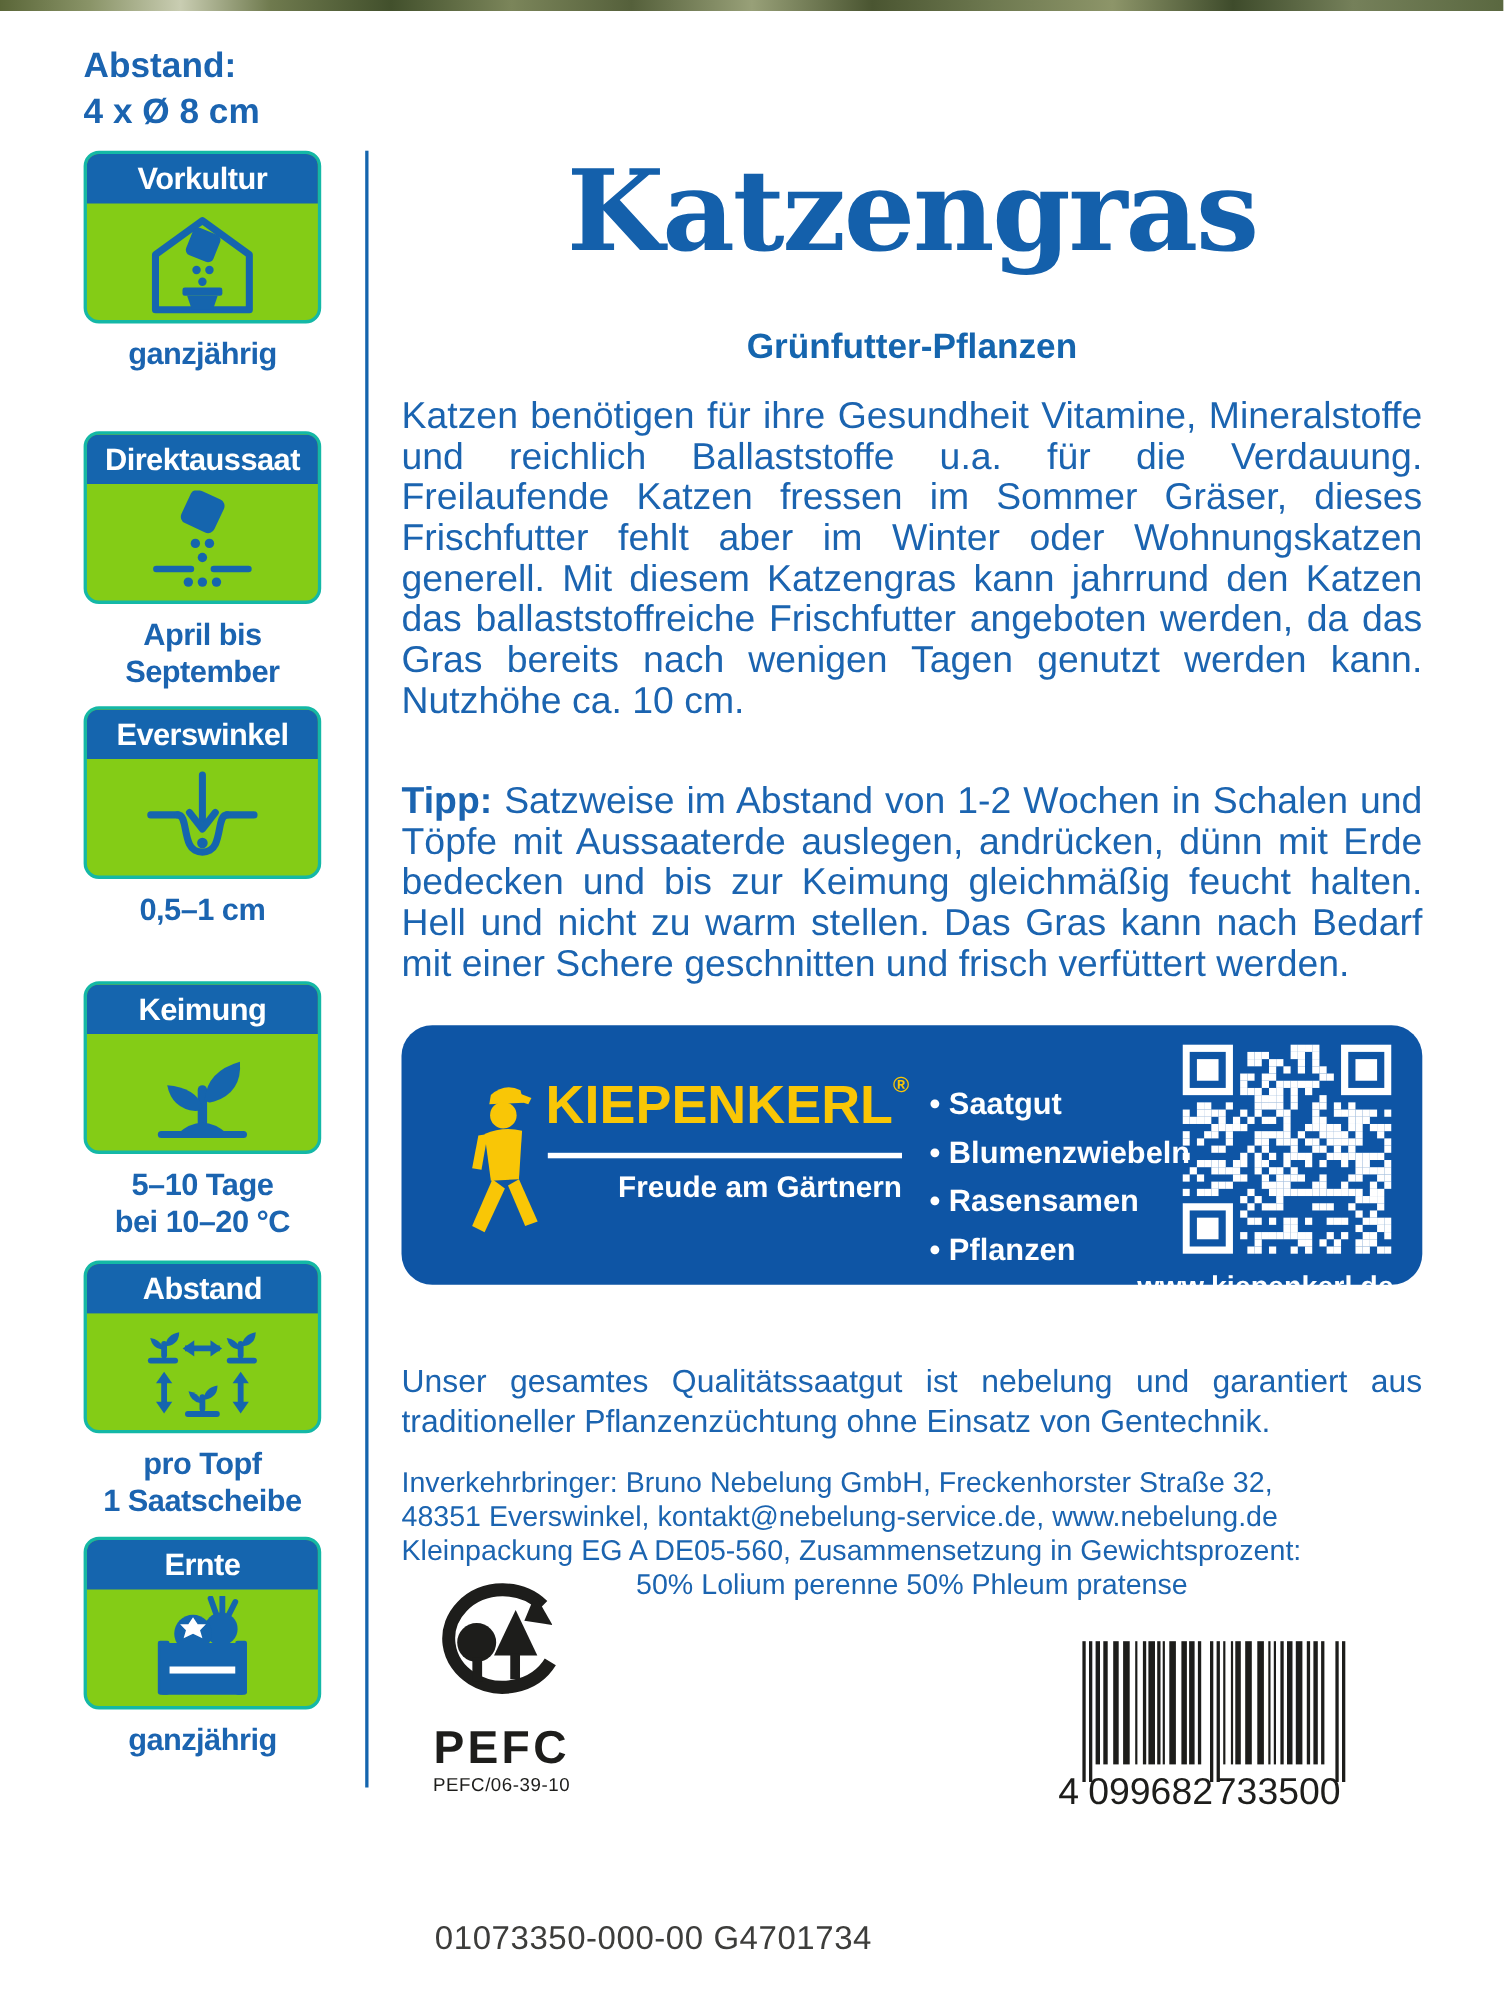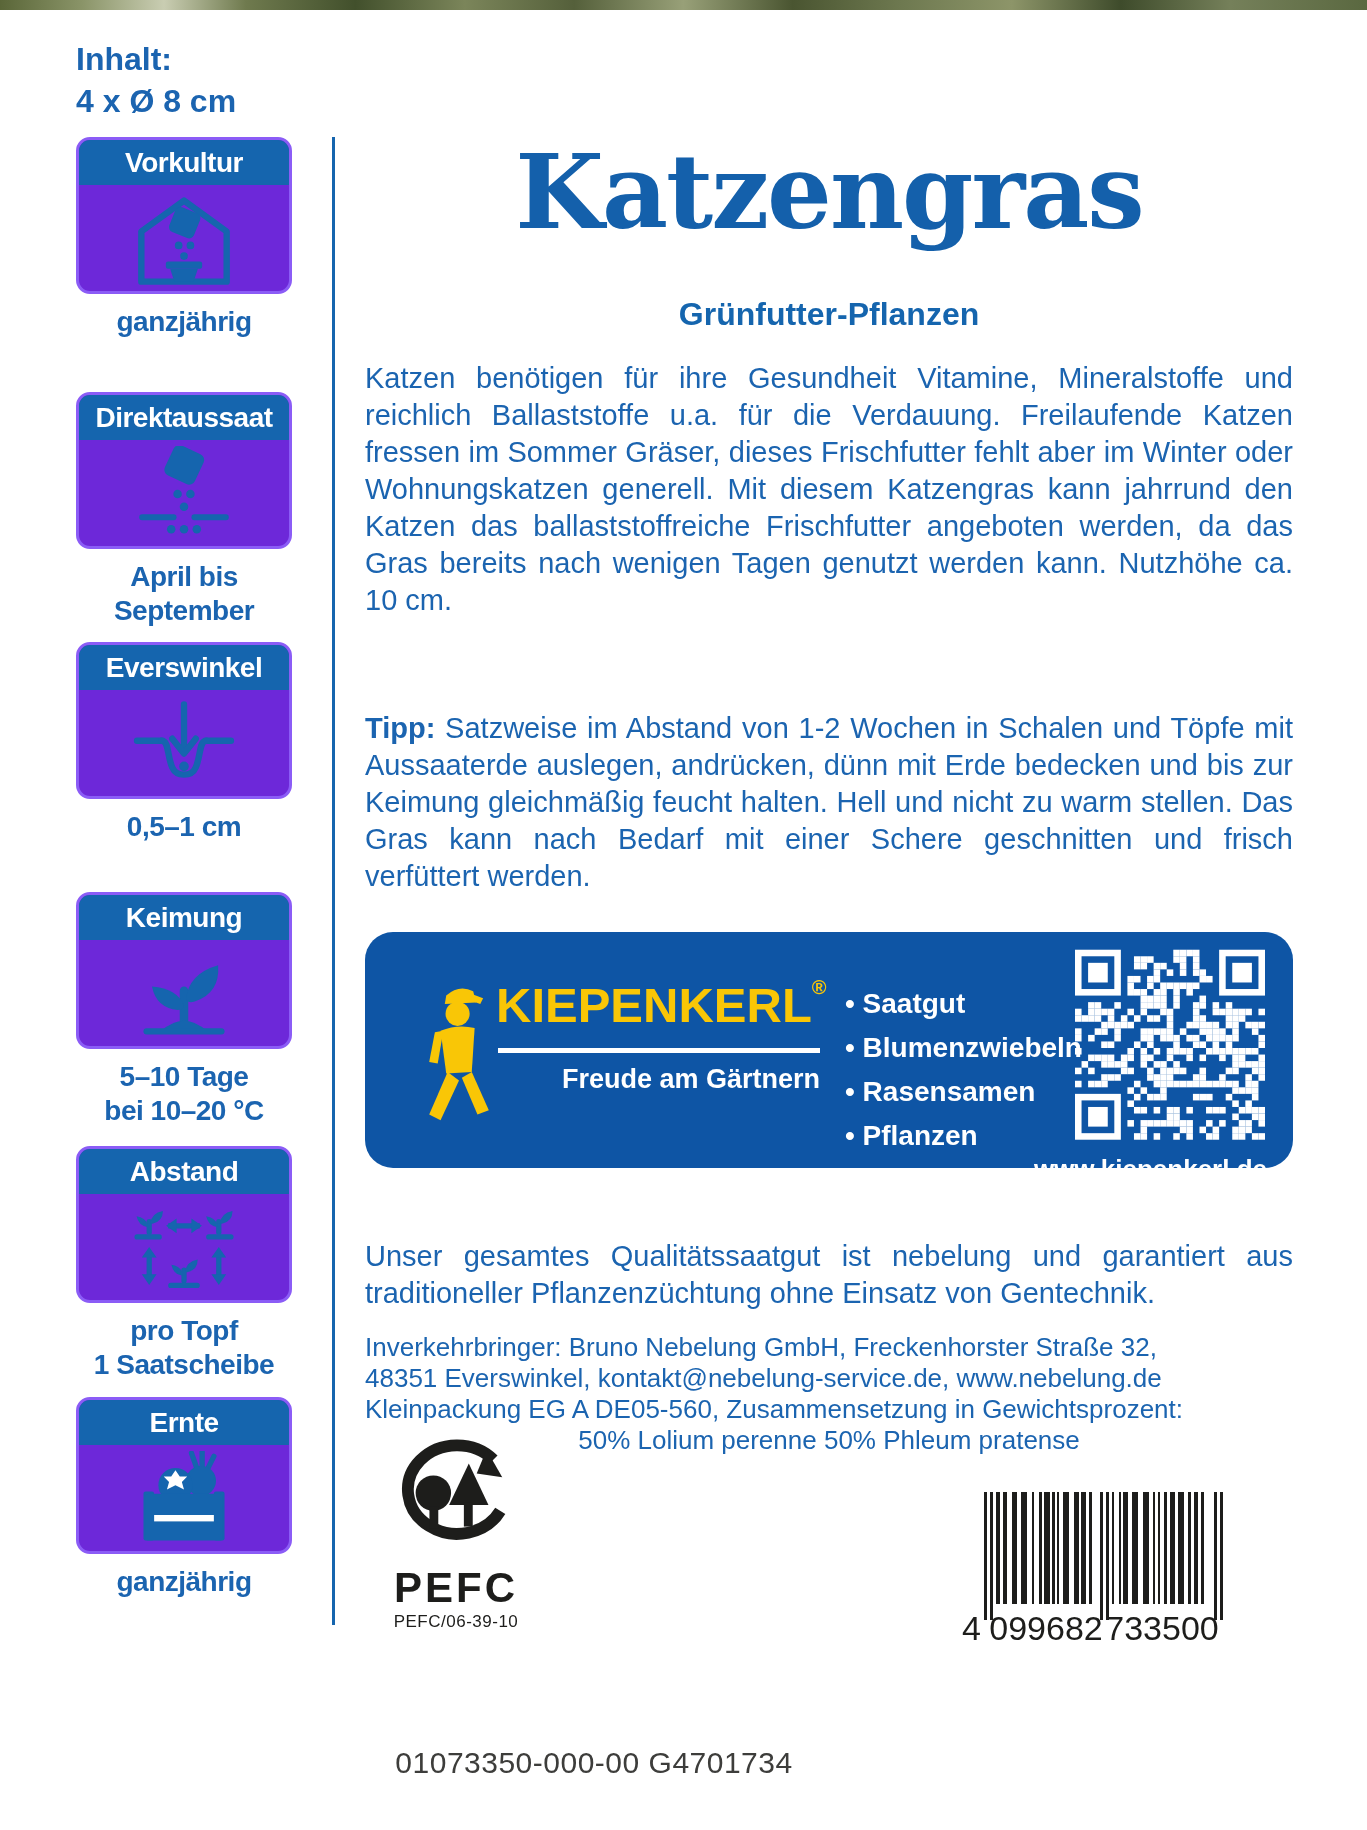--- a/index.html
+++ b/index.html
@@ -6,35 +6,35 @@
   .page{position:relative;width:1367px;height:1830px;background:#fff;overflow:hidden;
         font-family:"Liberation Sans",sans-serif;}
   .photo-strip{position:absolute;left:0;top:0;width:1367px;height:10px;
     background:linear-gradient(90deg,#5a6638 0%,#8a9468 6%,#c9cdb2 12%,#6f7a4e 18%,#42502c 26%,
       #7b855a 34%,#55603b 42%,#98a078 50%,#4a5531 58%,#6e7950 66%,#8d9569 74%,#3e4b2b 82%,
       #75805a 90%,#5a6840 100%);}
   .inhalt{position:absolute;left:76px;top:38px;color:#1B64B0;font-weight:bold;font-size:32px;line-height:42px;}
 
   
   .side-item{position:absolute;left:76px;width:216px;}
-  .side-box{border:3px solid #8b5cf6;border-radius:14px;overflow:hidden;background:#6d28d9;height:157px;box-sizing:border-box;}
+  .side-box{border:3px solid #14b8a6;border-radius:14px;overflow:hidden;background:#84cc16;height:157px;box-sizing:border-box;}
   .side-head{background:#1565AE;color:#fff;font-weight:bold;font-size:28px;letter-spacing:-0.5px;
              height:45px;line-height:45px;text-align:center;}
   .side-icon{height:108px;display:flex;align-items:center;justify-content:center;}
   .side-cap{margin-top:11px;text-align:center;color:#1B64B0;font-weight:bold;font-size:28px;line-height:34px;letter-spacing:-0.5px;}
 
   .divider{position:absolute;left:332px;top:137px;width:3px;height:1488px;background:#1565AE;}
 
   
   .title{position:absolute;left:365px;top:138px;width:928px;text-align:center;
          font-family:"DejaVu Serif",serif;font-weight:bold;font-size:102px;line-height:108px;
          color:#1460AB;letter-spacing:-2px;}
   .subtitle{position:absolute;left:365px;top:296px;width:928px;text-align:center;
             color:#1565AE;font-weight:bold;font-size:32px;}
-  .para{position:absolute;left:365px;width:928px;color:#1B64B0;font-size:29px;line-height:37px;
+  .para{position:absolute;left:365px;width:928px;color:#1B64B0;font-size:34px;line-height:37px;
         text-align:justify;}
   .p1{top:360px;}
   .p2{top:710px;}
   .bold{font-weight:bold;}
 
   
   .brand-box{position:absolute;left:365px;top:932px;width:928px;height:236px;
              background:#0E55A5;border-radius:28px;}
   .kman{position:absolute;left:50px;top:52px;}
   .brand-word{position:absolute;left:131px;top:44px;color:#F9C606;font-weight:bold;font-size:49px;
@@ -64,21 +64,21 @@
                color:#3D3D3B;font-size:30px;letter-spacing:0.5px;}
 </style>
 </head>
 <body>
 
 <div class="page">
 
   <div class="photo-strip"></div>
 
   <div class="inhalt">
-    <div>Inhalt:</div>
+    <div>Abstand:</div>
     <div>4 x Ø 8 cm</div>
   </div>
 
   <div class="side-item" style="top:137px">
     <div class="side-box">
       <div class="side-head">Vorkultur</div>
       <div class="side-icon">
         <svg width="108" height="96" viewBox="0 0 100 90">
           <path d="M10 85 V38 L50 9 L90 38 V85 Z" fill="none" stroke="#1565AE" stroke-width="6" stroke-linejoin="round"></path>
           <rect x="38" y="17" width="25" height="25" rx="5" fill="#1565AE" transform="rotate(22 50 30)"></rect>

